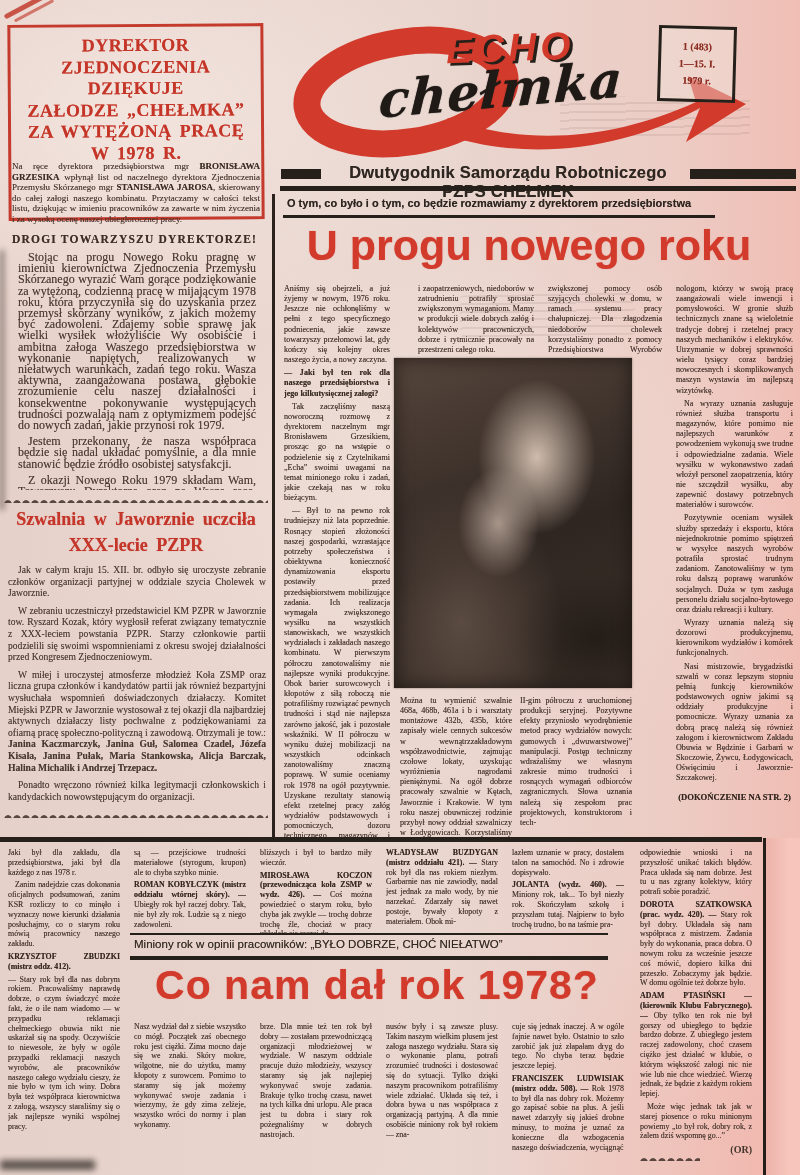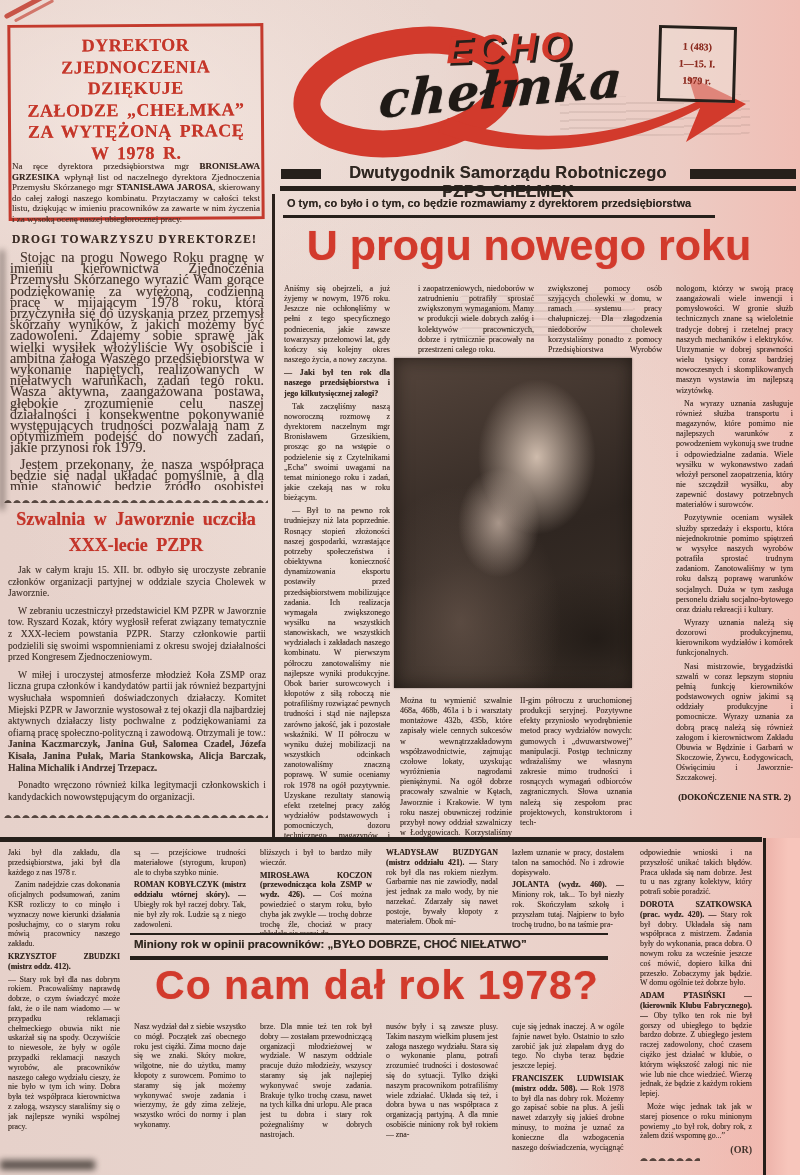--- a/index.html
+++ b/index.html
@@ -20,21 +20,21 @@
   .smudge{filter:blur(3px);}
   
   .thanks-box{border:3px solid #c43a2d;padding:8px 8px 4px;box-sizing:border-box;transform:rotate(-.4deg);}
   .thanks-line{font-family:"Liberation Serif",serif;font-weight:bold;color:#c53629;
     font-size:18px;line-height:21.5px;text-align:center;letter-spacing:.5px;word-spacing:3px;
     text-shadow:0 0 .6px rgba(197,54,41,.7);}
   .thanks-intro{font-size:9px;line-height:10.6px;text-align:justify;color:#4a3830;margin-top:7px;
     text-shadow:0 0 .5px rgba(70,50,40,.55);}
   .thanks-intro b{color:#3c2c24;}
   .salut{font-weight:bold;font-size:11.5px;letter-spacing:1.2px;color:#3c2d26;text-shadow:0 0 .5px rgba(60,45,38,.6);}
-  .letter p{font-size:14px;line-height:11.2px;text-align:justify;margin:0 0 5px;text-indent:10px;
+  .letter p{font-size:12px;line-height:11.2px;text-align:justify;margin:0 8px 5px;text-indent:10px;
     color:#4a3a32;text-shadow:0 0 .5px rgba(74,58,50,.5);}
   .szw-head{font-family:"Liberation Serif",serif;font-weight:bold;color:#c4352a;font-size:18px;
     line-height:26px;text-align:center;word-spacing:4px;text-shadow:0 0 .7px rgba(196,53,42,.65);}
   .szw p{font-size:9.6px;line-height:11.6px;text-align:justify;margin:0 0 6px;text-indent:10px;
     color:#483931;text-shadow:0 0 .5px rgba(72,57,49,.5);}
   .sig{font-weight:bold;font-size:10px;text-align:right;color:#43342c;}
   
   .logo-echo{font-family:"Liberation Sans",sans-serif;font-weight:bold;font-style:italic;
     font-size:39px;letter-spacing:4px;color:#d23a2c;text-shadow:3px 2.5px 0 #26201b;transform:rotate(-2deg);}
   .logo-chelmka{font-family:"DejaVu Serif",serif;font-weight:bold;font-style:italic;
@@ -62,21 +62,21 @@
       radial-gradient(120px 90px at 85% 85%, rgba(30,24,20,.8), transparent 75%),
       linear-gradient(160deg,#55453c,#2f2621 55%,#3d322a);
     box-shadow:inset 0 0 18px rgba(15,10,8,.65), 0 0 2px rgba(40,30,25,.5);
   }
   .cont-note{font-weight:bold;font-size:8.6px;text-align:center;color:#33261f;text-shadow:0 0 .5px rgba(51,38,31,.6);}
   
   .scol{position:absolute;overflow:hidden;text-align:justify;color:#44342c;}
   .scol p{margin:0 0 3px;text-indent:7px;font-size:7.9px;line-height:9.8px;text-shadow:0 0 .55px rgba(68,52,44,.6);}
   .scol p.nofirst{text-indent:0;}
   .scol .voice b{font-weight:bold;color:#362821;}
-  .survey-bar-text{font-family:"Liberation Sans",sans-serif;font-weight:bold;font-size:11.5px;color:#322922;
+  .survey-bar-text{font-family:"Liberation Sans",sans-serif;font-weight:normal;font-size:11.5px;color:#322922;
     text-shadow:0 0 .5px rgba(50,41,34,.6);}
   .pink-strip{background:linear-gradient(90deg,#edb3aa,#f7c5bb 60%);border-left:3px solid #261e19;}
   .pen-mark{width:46px;height:5px;background:#c03426;transform:rotate(-28deg);border-radius:3px;opacity:.8;box-shadow:6px 8px 0 -1px rgba(192,52,38,.75);}
   .ghost{background:repeating-linear-gradient(0deg, rgba(88,66,58,.10) 0 2px, transparent 2px 8px);transform:scaleX(-1) rotate(1deg);border-radius:4px;}
 </style>
 </head>
 <body>
 
 <div class="page">
 

